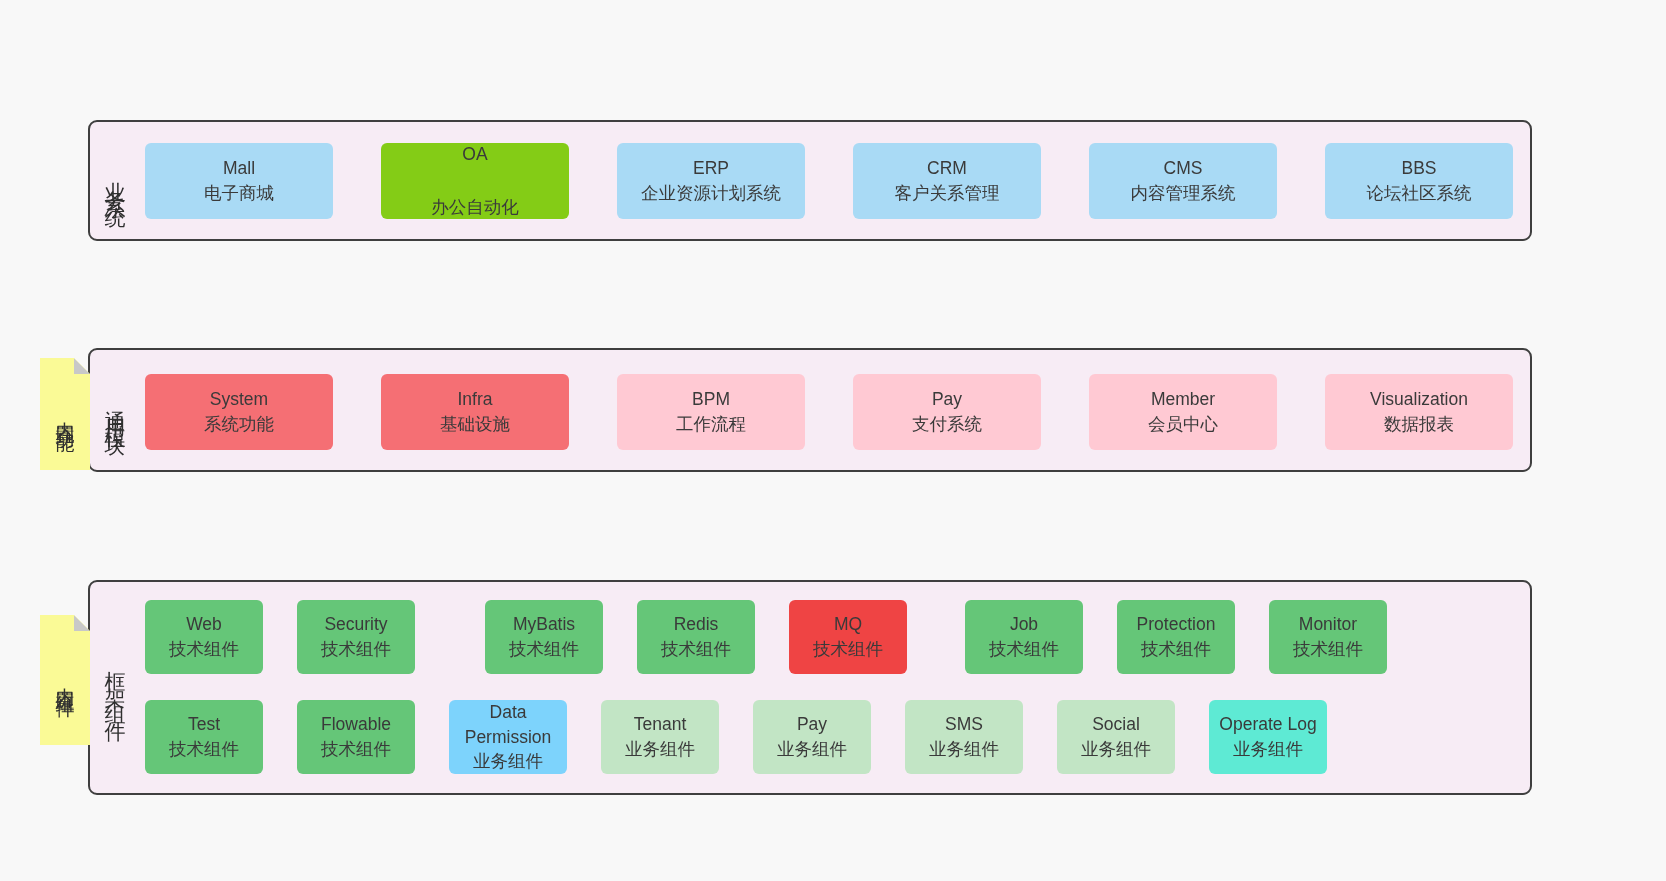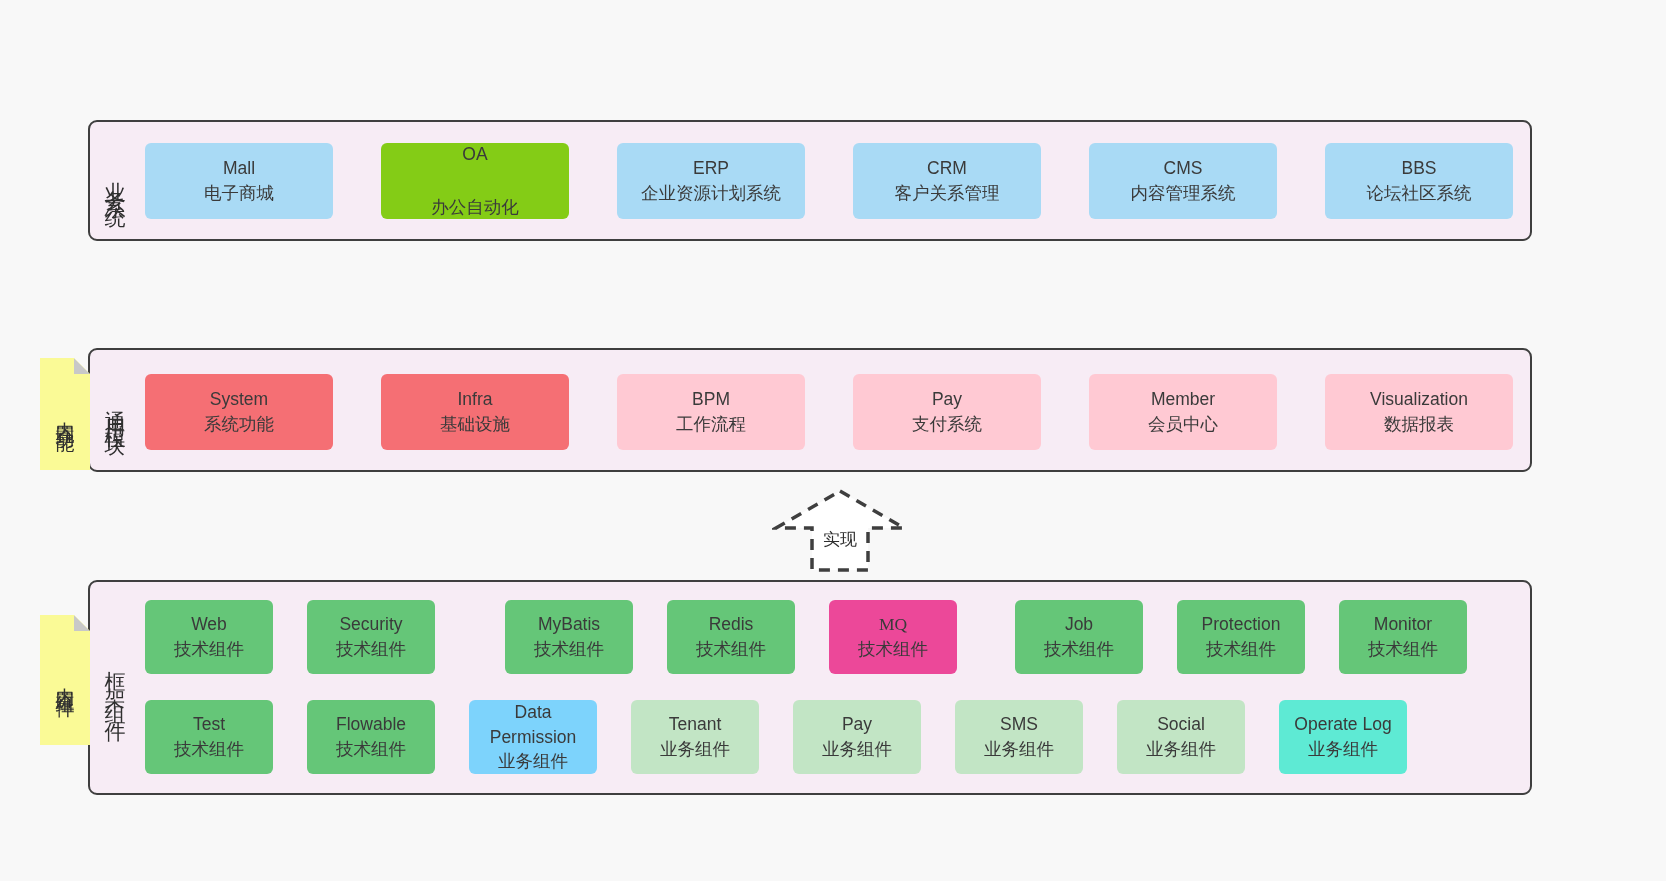--- a/index.html
+++ b/index.html
@@ -31,21 +31,21 @@
   .band3 .row-1 { left:55px; top:18px; gap:34px; }
   .band3 .row-2 { left:55px; top:118px; gap:34px; }
 
   .box {
     border-radius:6px; box-sizing:border-box;
     display:flex; flex-direction:column; align-items:center; justify-content:center;
     text-align:center; font-size:17.5px; line-height:1.42; color:#3a3a3a;
     padding:2px 6px;
   }
   .row-wide .box { width:188px; height:76px; }
-  .row-narrow .box { width:128px; height:74px; }
+  .row-narrow .box { width:118px; height:74px; }
 
   .sticky {
     position:absolute; left:-50px; width:50px;
     background:var(--yellow,#fafa96);
     clip-path:polygon(0 0, calc(100% - 16px) 0, 100% 16px, 100% 100%, 0 100%);
     display:flex; align-items:center; justify-content:center;
   }
   .band2 .sticky { top:8px; height:112px; }
   .band3 .sticky { top:33px; height:130px; }
   .sticky .fold {
@@ -134,26 +134,20 @@
           <div class="box-title">Member</div>
           <div class="box-subtitle">会员中心</div>
         </div>
         <div class="box" style="background: rgb(255, 201, 211);">
           <div class="box-title">Visualization</div>
           <div class="box-subtitle">数据报表</div>
         </div>
       </div>
   </section>
 
-  <div class="arrow arrow2">
-    <svg viewBox="0 0 136 86">
-      <path class="arrow-path" d="M 68 3 L 132 40 L 96 40 L 96 82 L 40 82 L 40 40 L 4 40 Z"></path>
-    </svg>
-    <span class="arrow-label">实现</span>
-  </div>
 
   <section class="band band3">
     <div class="sticky">
       <span class="fold"></span>
       <span class="sticky-text">内置组件</span>
     </div>
     <div class="vlabel">框架组件</div>
     <div class="row row-narrow row-1">
         <div class="box" style="background: rgb(101, 198, 120);">
           <div class="box-title">Web</div>
@@ -164,21 +158,21 @@
           <div class="box-subtitle">技术组件</div>
         </div>
         <div class="box" style="background: rgb(101, 198, 120); margin-left: 36px;">
           <div class="box-title">MyBatis</div>
           <div class="box-subtitle">技术组件</div>
         </div>
         <div class="box" style="background: rgb(101, 198, 120);">
           <div class="box-title">Redis</div>
           <div class="box-subtitle">技术组件</div>
         </div>
-        <div class="box" style="background: #ec4899; font-family: Liberation Serif, serif;">
+        <div class="box" style="background: #ef4444;">
           <div class="box-title">MQ</div>
           <div class="box-subtitle">技术组件</div>
         </div>
         <div class="box" style="background: rgb(101, 198, 120); margin-left: 24px;">
           <div class="box-title">Job</div>
           <div class="box-subtitle">技术组件</div>
         </div>
         <div class="box" style="background: rgb(101, 198, 120);">
           <div class="box-title">Protection</div>
           <div class="box-subtitle">技术组件</div>

